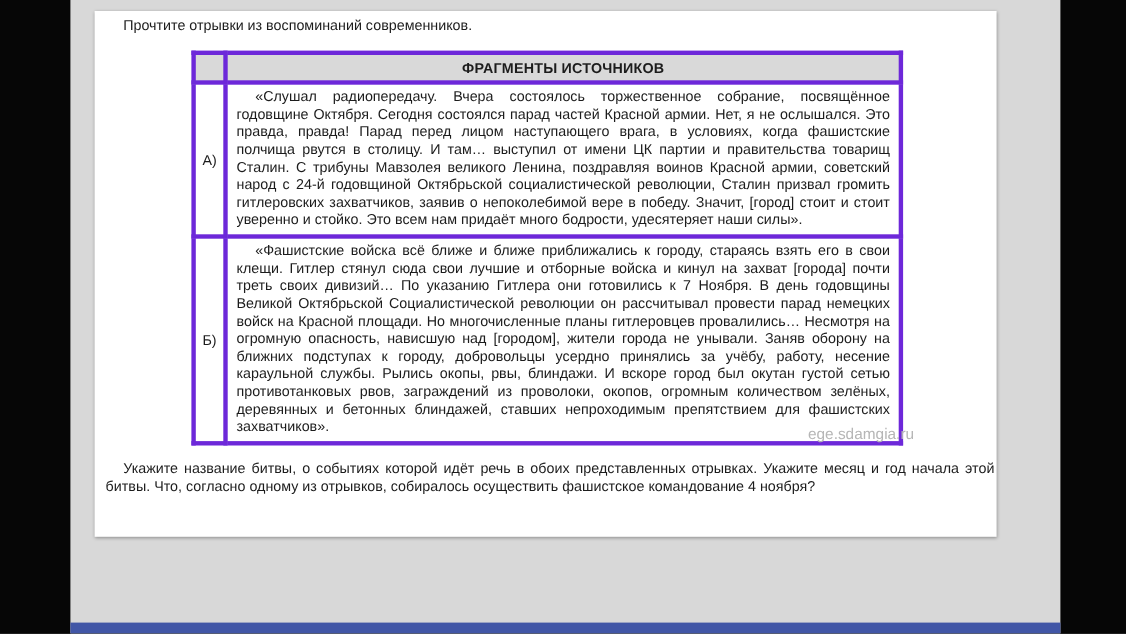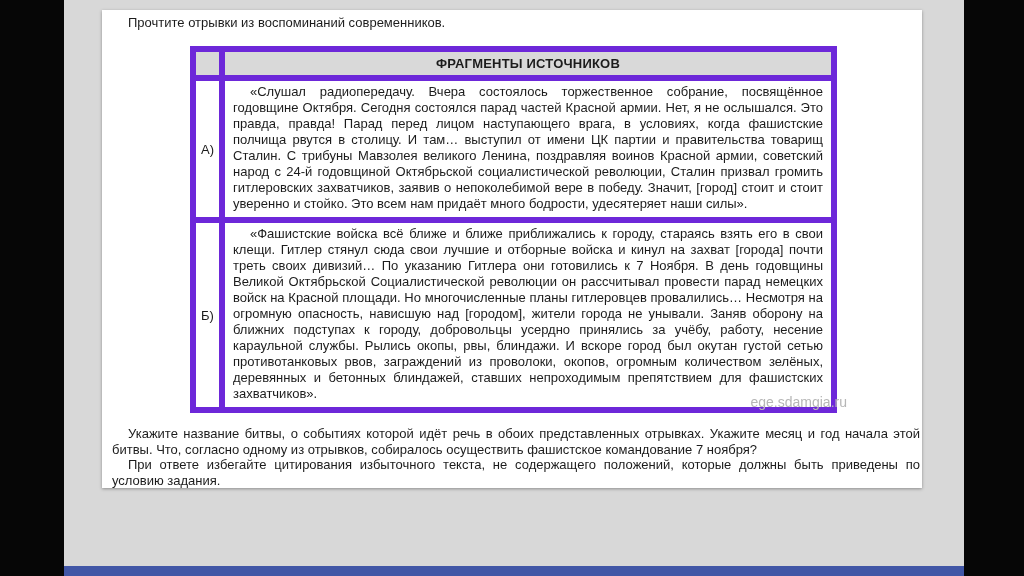--- a/index.html
+++ b/index.html
@@ -22,21 +22,21 @@
     background: #d8d8d8;
   }
 
   .accent-bar {
     position: absolute; left: 0; bottom: 0;
     width: 100%; height: 10px;
     background: #4156a6;
   }
 
   .page {
-    position: absolute; left: 38px; top: 10px;
+    position: absolute; left: 22px; top: 10px;
     width: 820px; height: 478px;
     background: #ffffff;
     box-shadow: 0 1px 3px rgba(0,0,0,0.35);
     color: #1c1c1c;
     padding: 3px 2px 0 10px;
   }
 
   .intro {
     font-size: 13px;
     line-height: 16px;
@@ -49,21 +49,21 @@
     width: 647px;
     margin: 15px 0 0 78px;
   }
 
   table.sources {
     border-collapse: collapse;
     width: 100%;
     table-layout: fixed;
   }
   table.sources th, table.sources td {
-    border: 6px solid #6d28d9;
+    border: 4px solid #6d28d9;
   }
   th.corner { width: 29px; background: #d9d9d9; }
   th.title {
     background: #d9d9d9;
     font-weight: bold;
     font-size: 13px;
     text-align: center;
     padding: 4px 2px;
     letter-spacing: 0.2px;
   }
@@ -128,22 +128,21 @@
             <tr>
               <td class="row-label">Б)</td>
               <td class="row-text">«Фашистские войска всё ближе и ближе приближались к городу, стараясь взять его в свои клещи. Гитлер стянул сюда свои лучшие и отборные войска и кинул на захват [города] почти треть своих дивизий… По указанию Гитлера они готовились к 7 Ноября. В день годовщины Великой Октябрьской Социалистической революции он рассчитывал провести парад немецких войск на Красной площади. Но многочисленные планы гитлеровцев провалились… Несмотря на огромную опасность, нависшую над [городом], жители города не унывали. Заняв оборону на ближних подступах к городу, добровольцы усердно принялись за учёбу, работу, несение караульной службы. Рылись окопы, рвы, блиндажи. И вскоре город был окутан густой сетью противотанковых рвов, заграждений из проволоки, окопов, огромным количеством зелёных, деревянных и бетонных блиндажей, ставших непроходимым препятствием для фашистских захватчиков».</td>
             </tr>
           </tbody>
         </table>
         <span class="watermark">ege.sdamgia.ru</span>
       </div>
 
       <div class="question">
-        <p>Укажите название битвы, о событиях которой идёт речь в обоих представленных отрывках. Укажите месяц и год начала этой битвы. Что, согласно одному из отрывков, собиралось осуществить фашистское командование 7 ноября?</p>
-        <p>При ответе избегайте цитирования избыточного текста, не содержащего положений, которые должны быть приведены по условию задания.</p>
+        <p>Укажите название битвы, о событиях которой идёт речь в обоих представленных отрывках. Укажите месяц и год начала этой битвы. Что, согласно одному из отрывков, собиралось осуществить фашистское командование 4 ноября?</p>
       </div>
 
     </div>
 
     <div class="accent-bar"></div>
   </div>
 
 </div>
 
 </body></html>

